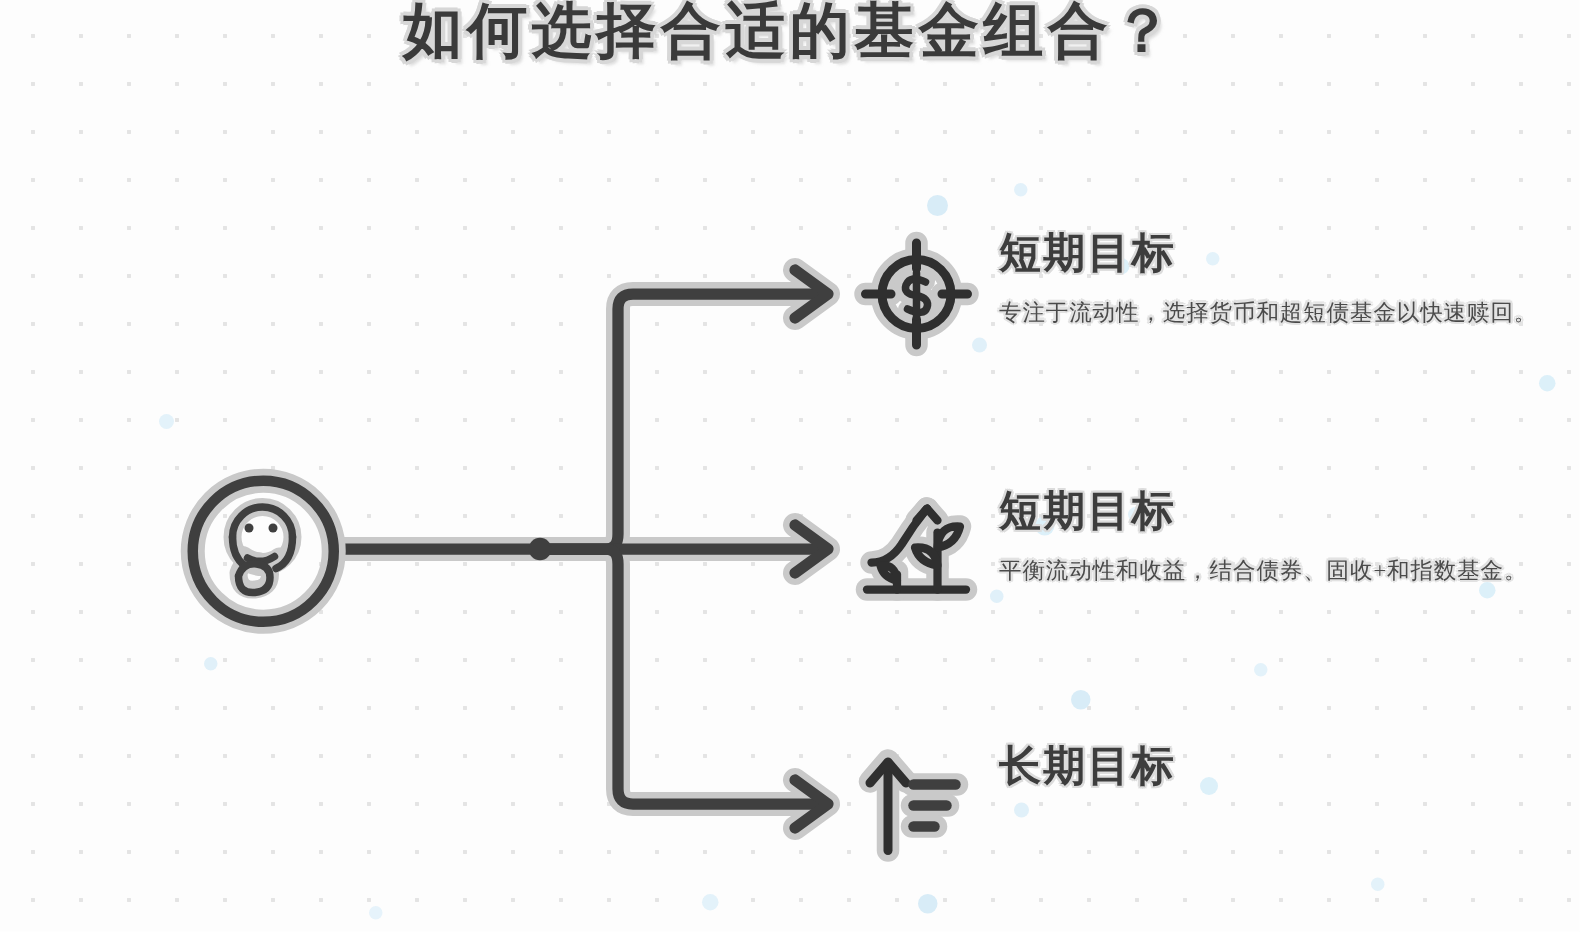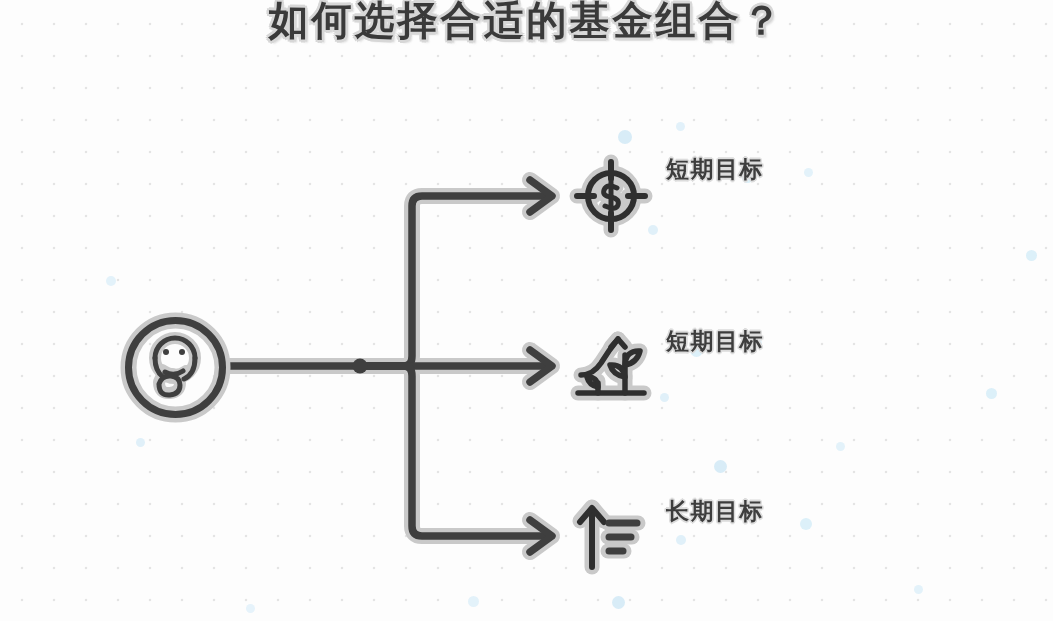--- a/index.html
+++ b/index.html
@@ -64,21 +64,21 @@
     width: 86px;
     height: 86px;
   }
   .branch-text {
     position: absolute;
     width: 378px;
   }
   .branch-heading {
     font-family: "Liberation Serif", "DejaVu Serif", serif;
     font-weight: bold;
-    font-size: 23px;
+    font-size: 28px;
     line-height: 24px;
     letter-spacing: 1.5px;
     color: #3d3d3d;
     margin: 0 0 14px 0;
     text-shadow:
        1.6px 0 0 #dcdcdc, -1.6px 0 0 #dcdcdc,
        0 1.6px 0 #dcdcdc, 0 -1.6px 0 #dcdcdc,
        1.2px 1.2px 0 #dcdcdc, -1.2px 1.2px 0 #dcdcdc,
        1.2px -1.2px 0 #dcdcdc, -1.2px -1.2px 0 #dcdcdc;
   }
@@ -217,20 +217,21 @@
           </g>
           <g stroke="#2f2f2f" stroke-width="5">
             <path d="M49,35 q-10,-5 -13,2 q-2,6 7,7 q9,2 7,8 q-2,6 -13,1"></path>
             <path d="M43,29 L43,58"></path>
           </g>
         </g>
       </svg>
     </div>
     <div class="branch-text" style="left:666px;top:158px;">
       <p class="branch-heading">短期目标</p>
+      <p class="branch-desc">专注于流动性，选择货币和超短债基金以快速赎回。</p>
     </div>
   </div>
 
   <div class="branch" style="left:0;top:0;">
     <div class="branch-icon" style="left:568px;top:325px;">
       <svg viewBox="0 0 86 86" width="86" height="86" xmlns="http://www.w3.org/2000/svg">
         <g fill="none" stroke-linecap="round" stroke-linejoin="round">
           <g stroke="#c9c9c9" stroke-width="15">
             <path d="M10,68 L76,68"></path>
             <path d="M13,50 q12,0 20,-12 q8,-13 17,-24"></path>
@@ -249,20 +250,21 @@
             <path d="M57,40 q12,-2 15,-14 q-14,-1 -15,14"></path>
             <path d="M57,52 q-12,-2 -15,-12 q13,-1 15,12"></path>
             <path d="M30,62 q-9,-2 -11,-10 q10,-1 11,10"></path>
             <path d="M30,58 L30,68"></path>
           </g>
         </g>
       </svg>
     </div>
     <div class="branch-text" style="left:666px;top:330px;">
       <p class="branch-heading">短期目标</p>
+      <p class="branch-desc">平衡流动性和收益，结合债券、固收+和指数基金。</p>
     </div>
   </div>
 
   <div class="branch" style="left:0;top:0;">
     <div class="branch-icon" style="left:568px;top:495px;">
       <svg viewBox="0 0 86 86" width="86" height="86" xmlns="http://www.w3.org/2000/svg">
         <g fill="none" stroke-linecap="round" stroke-linejoin="round">
           <g stroke="#c9c9c9" stroke-width="15">
             <path d="M24,72 L24,14"></path>
             <path d="M12,26 L24,12 L36,26"></path>

